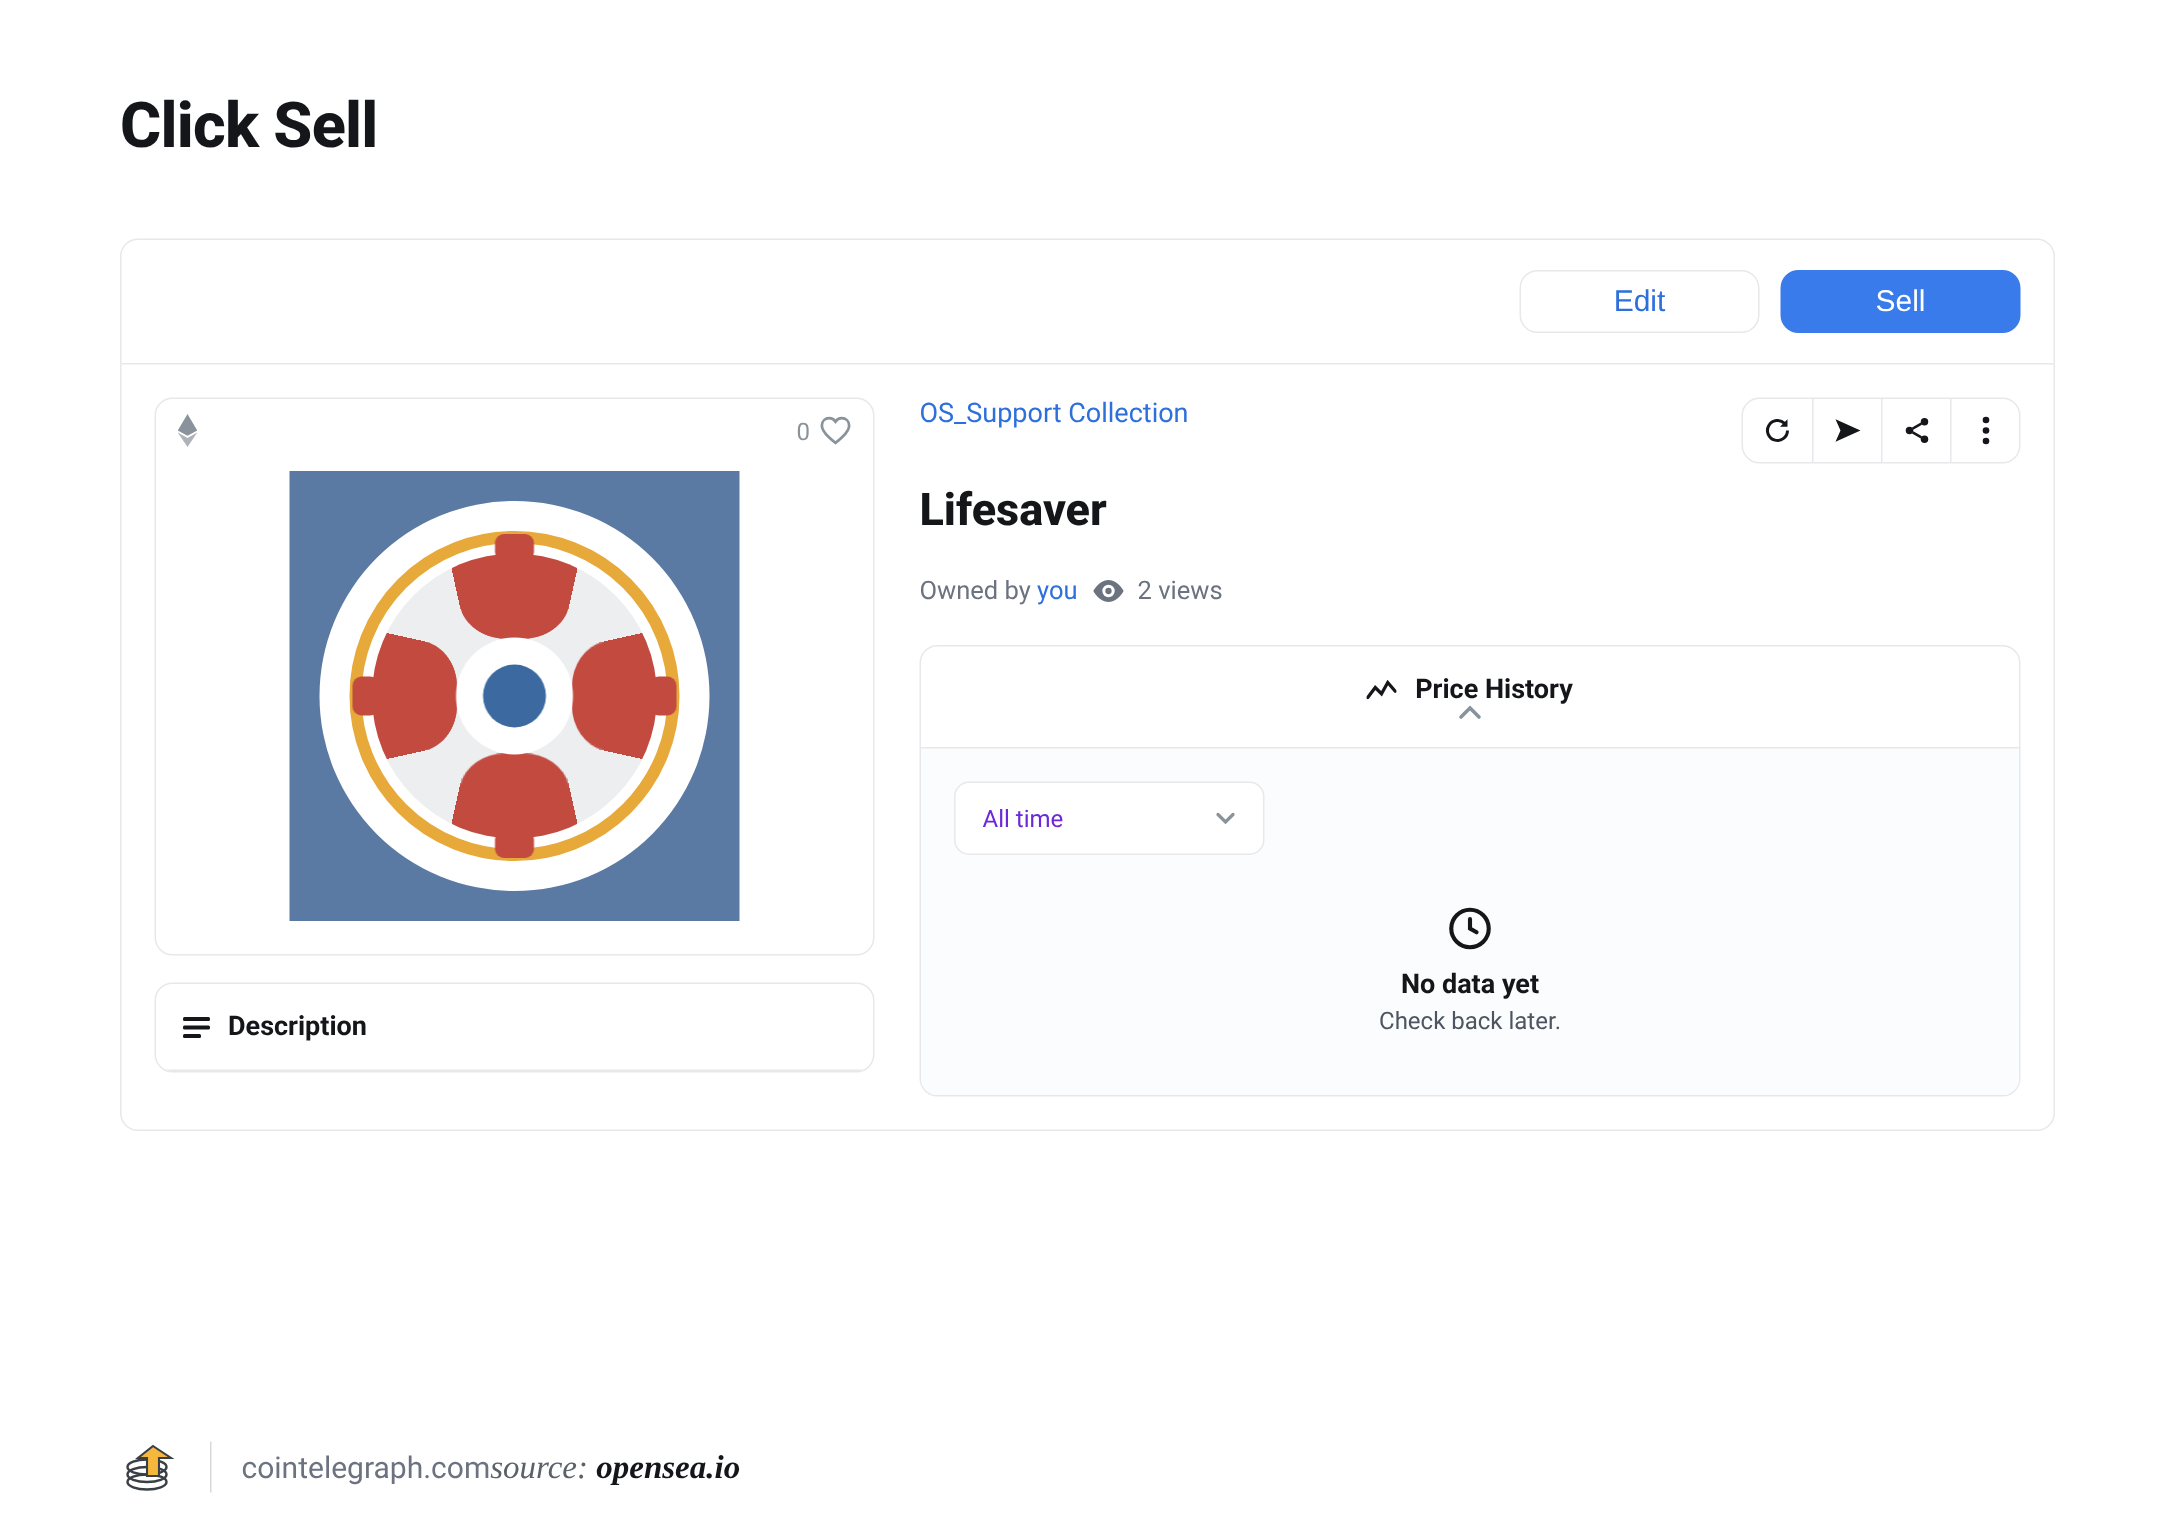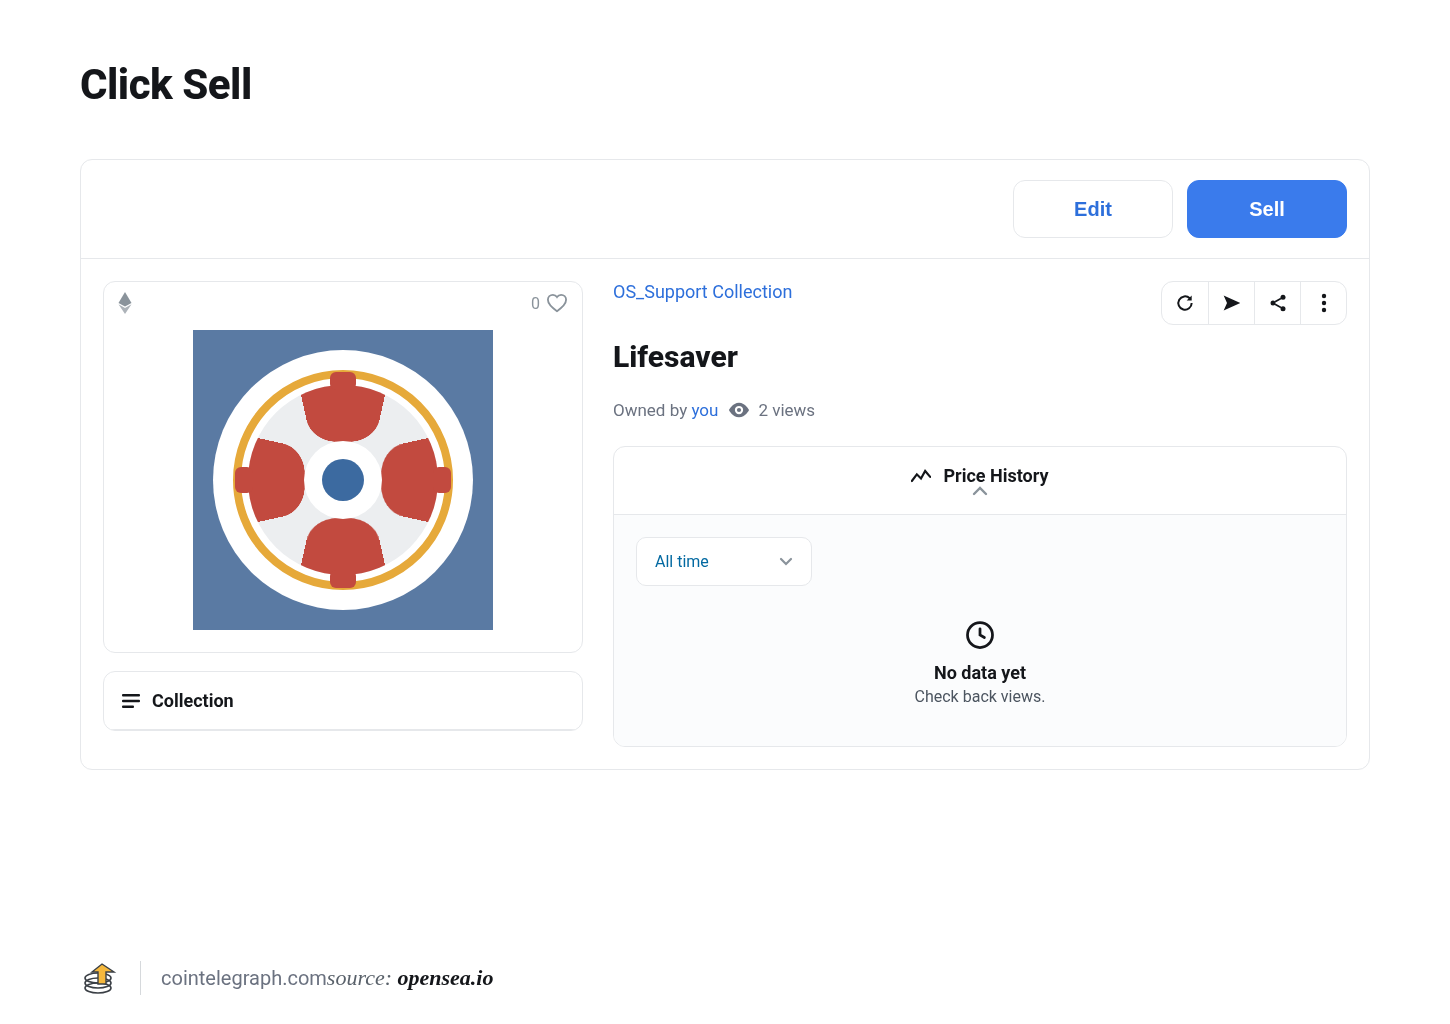--- a/index.html
+++ b/index.html
@@ -27,22 +27,22 @@
   .topbar {
     display: flex;
     justify-content: flex-end;
     gap: 14px;
     padding: 20px 22px 20px 22px;
     border-bottom: 1px solid #e6e8eb;
   }
   .btn {
     border-radius: 12px;
     font-size: 20px;
-    font-weight: 700;
-    height: 58px;
+    font-weight: 400;
+    height: 42px;
     min-width: 160px;
     display: flex;
     align-items: center;
     justify-content: center;
     cursor: pointer;
     border: 1px solid #e6e8eb;
     background: #fff;
   }
   .btn-secondary { color: #2d6fdb; }
   .btn-primary { background: #3a7bec; color: #fff; border-color: #3a7bec; }
@@ -153,21 +153,21 @@
   }
   .panel-head {
     display:flex; justify-content:space-between; align-items:center;
     padding:18px 20px; font-weight:700; font-size:18px;flex-direction:column;
   }
   .panel-head .left { display:flex; align-items:center; gap:12px;}
   .panel-body { background:#fbfcfd; padding: 22px 22px 40px 22px; border-top:1px solid #e6e8eb;}
   .select {
     display:flex; align-items:center; justify-content:space-between;
     border:1px solid #e6e8eb; border-radius:10px; background:#fff;
-    padding: 14px 18px; width:176px; color:#0369a1; font-size:16px; cursor:pointer;
+    padding: 14px 18px; width:207px; color:#6d28d9; font-size:16px; cursor:pointer;
   }
   .empty-state { text-align:center; margin-top: 34px; color:#14161a;}
   .empty-state .sub { color:#4c5560; font-weight:400; margin-top:4px; font-size:16px;}
   .empty-title { font-weight:700; font-size:18px; margin-top:12px;}
 
   .footer {
     position:absolute; left:80px; right:80px; bottom:26px;
     display:flex; align-items:center;
     color:#6b7280; font-size:20px;
   }
@@ -234,21 +234,21 @@
 
       <div class="desc-card">
         <div class="desc-head">
           <span>
             <svg width="18" height="14" viewBox="0 0 18 14">
                 <rect width="18" height="2.6" rx="1" fill="#14161a"></rect>
                 <rect y="5.7" width="18" height="2.6" rx="1" fill="#14161a"></rect>
                 <rect y="11.4" width="12" height="2.6" rx="1" fill="#14161a"></rect>
               </svg>
           </span>
-          <span>Collection</span>
+          <span>Description</span>
         </div>
       </div>
     </div>
 
     <div class="right-col">
       <div class="right-top-row">
         <a class="collection-link">OS_Support Collection</a>
         <div class="icon-btn-group">
           <div class="icon-btn">
             <svg width="20" height="20" viewBox="0 0 24 24">
@@ -322,21 +322,21 @@
             </span>
           </div>
           <div class="empty-state">
             <div style="display:flex;justify-content:center;">
               <svg width="30" height="30" viewBox="0 0 24 24">
                   <circle cx="12" cy="12" r="10" fill="none" stroke="#14161a" stroke-width="2.2"></circle>
                   <path fill="none" stroke="#14161a" stroke-width="2.2" stroke-linecap="round" d="M12 7v5l3.5 2"></path>
                 </svg>
             </div>
             <div class="empty-title">No data yet</div>
-            <div class="sub">Check back views.</div>
+            <div class="sub">Check back later.</div>
           </div>
         </div>
       </div>
     </div>
   </div>
 </div>
 
 <div class="footer">
   <div class="footer-left">
     <div class="ct-logo">

